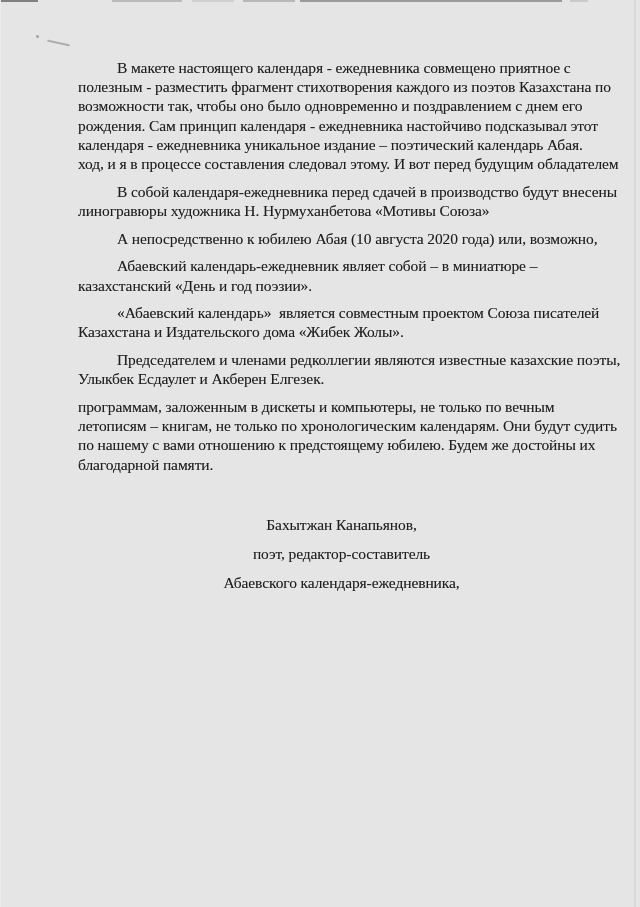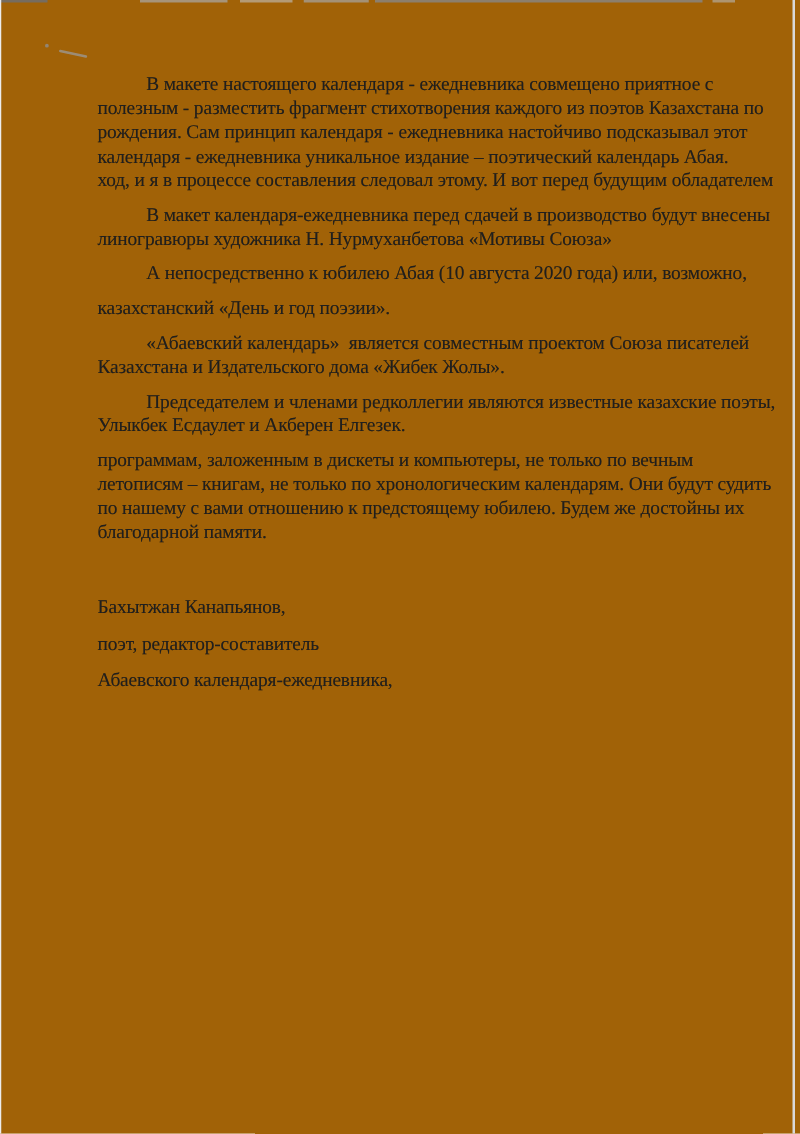--- a/index.html
+++ b/index.html
@@ -7,21 +7,21 @@
     padding: 0;
     width: 640px;
     height: 907px;
     overflow: hidden;
     background: #ffffff;
   }
   .page {
     position: relative;
     width: 640px;
     height: 907px;
-    background: #a16207;
+    background: #e5e5e5;
     font-family: "Liberation Serif", "DejaVu Serif", serif;
     color: #1f1f1f;
   }
   
   .edge-top-seg { position: absolute; top: 0; height: 2px; }
   .seg-a { left: 0;   width: 38px;  background: #6e6e6e; opacity: .85; }
   .seg-b { left: 112px; width: 70px; background: #aaaaaa; opacity: .7; }
   .seg-c { left: 192px; width: 42px; background: #c2c2c2; opacity: .6; }
   .seg-d { left: 243px; width: 52px; background: #a5a5a5; opacity: .7; }
   .seg-e { left: 300px; width: 262px; background: #878787; opacity: .8; }
@@ -54,21 +54,21 @@
     line-height: 19.2px;
     letter-spacing: -0.1px;
     text-shadow: 0 0 0.5px rgba(0,0,0,0.35);
   }
   .para { margin: 0 0 8.5px 0; }
   .line { white-space: pre; }
   .line.first { padding-left: 39px; }
   .signature {
     margin-top: 41px;
     width: 527px;
-    text-align: left;
+    text-align: center;
   }
   .sigline { white-space: pre; margin-bottom: 10px; }
 </style>
 </head>
 <body>
 
 <div class="page">
 
   <div class="edge-top-seg seg-a"></div>
   <div class="edge-top-seg seg-b"></div>
@@ -79,35 +79,37 @@
   <div class="vline-right"></div>
   <div class="vline-left"></div>
   <div class="scratch-dot"></div>
   <div class="scratch-line"></div>
 
   <main class="textblock">
 
     <div class="para">
       <div class="line first">В макете настоящего календаря - ежедневника совмещено приятное с</div>
       <div class="line">полезным - разместить фрагмент стихотворения каждого из поэтов Казахстана по</div>
+      <div class="line">возможности так, чтобы оно было одновременно и поздравлением с днем его</div>
       <div class="line">рождения. Сам принцип календаря - ежедневника настойчиво подсказывал этот</div>
       <div class="line">календаря - ежедневника уникальное издание – поэтический календарь Абая.</div>
       <div class="line">ход, и я в процессе составления следовал этому. И вот перед будущим обладателем</div>
     </div>
 
     <div class="para">
-      <div class="line first">В макет календаря-ежедневника перед сдачей в производство будут внесены</div>
+      <div class="line first">В собой календаря-ежедневника перед сдачей в производство будут внесены</div>
       <div class="line">линогравюры художника Н. Нурмуханбетова «Мотивы Союза»</div>
     </div>
 
     <div class="para">
       <div class="line first">А непосредственно к юбилею Абая (10 августа 2020 года) или, возможно,</div>
     </div>
 
     <div class="para">
+      <div class="line first">Абаевский календарь-ежедневник являет собой – в миниатюре –</div>
       <div class="line">казахстанский «День и год поэзии».</div>
     </div>
 
     <div class="para">
       <div class="line first">«Абаевский календарь»  является совместным проектом Союза писателей</div>
       <div class="line">Казахстана и Издательского дома «Жибек Жолы».</div>
     </div>
 
     <div class="para">
       <div class="line first">Председателем и членами редколлегии являются известные казахские поэты,</div>

